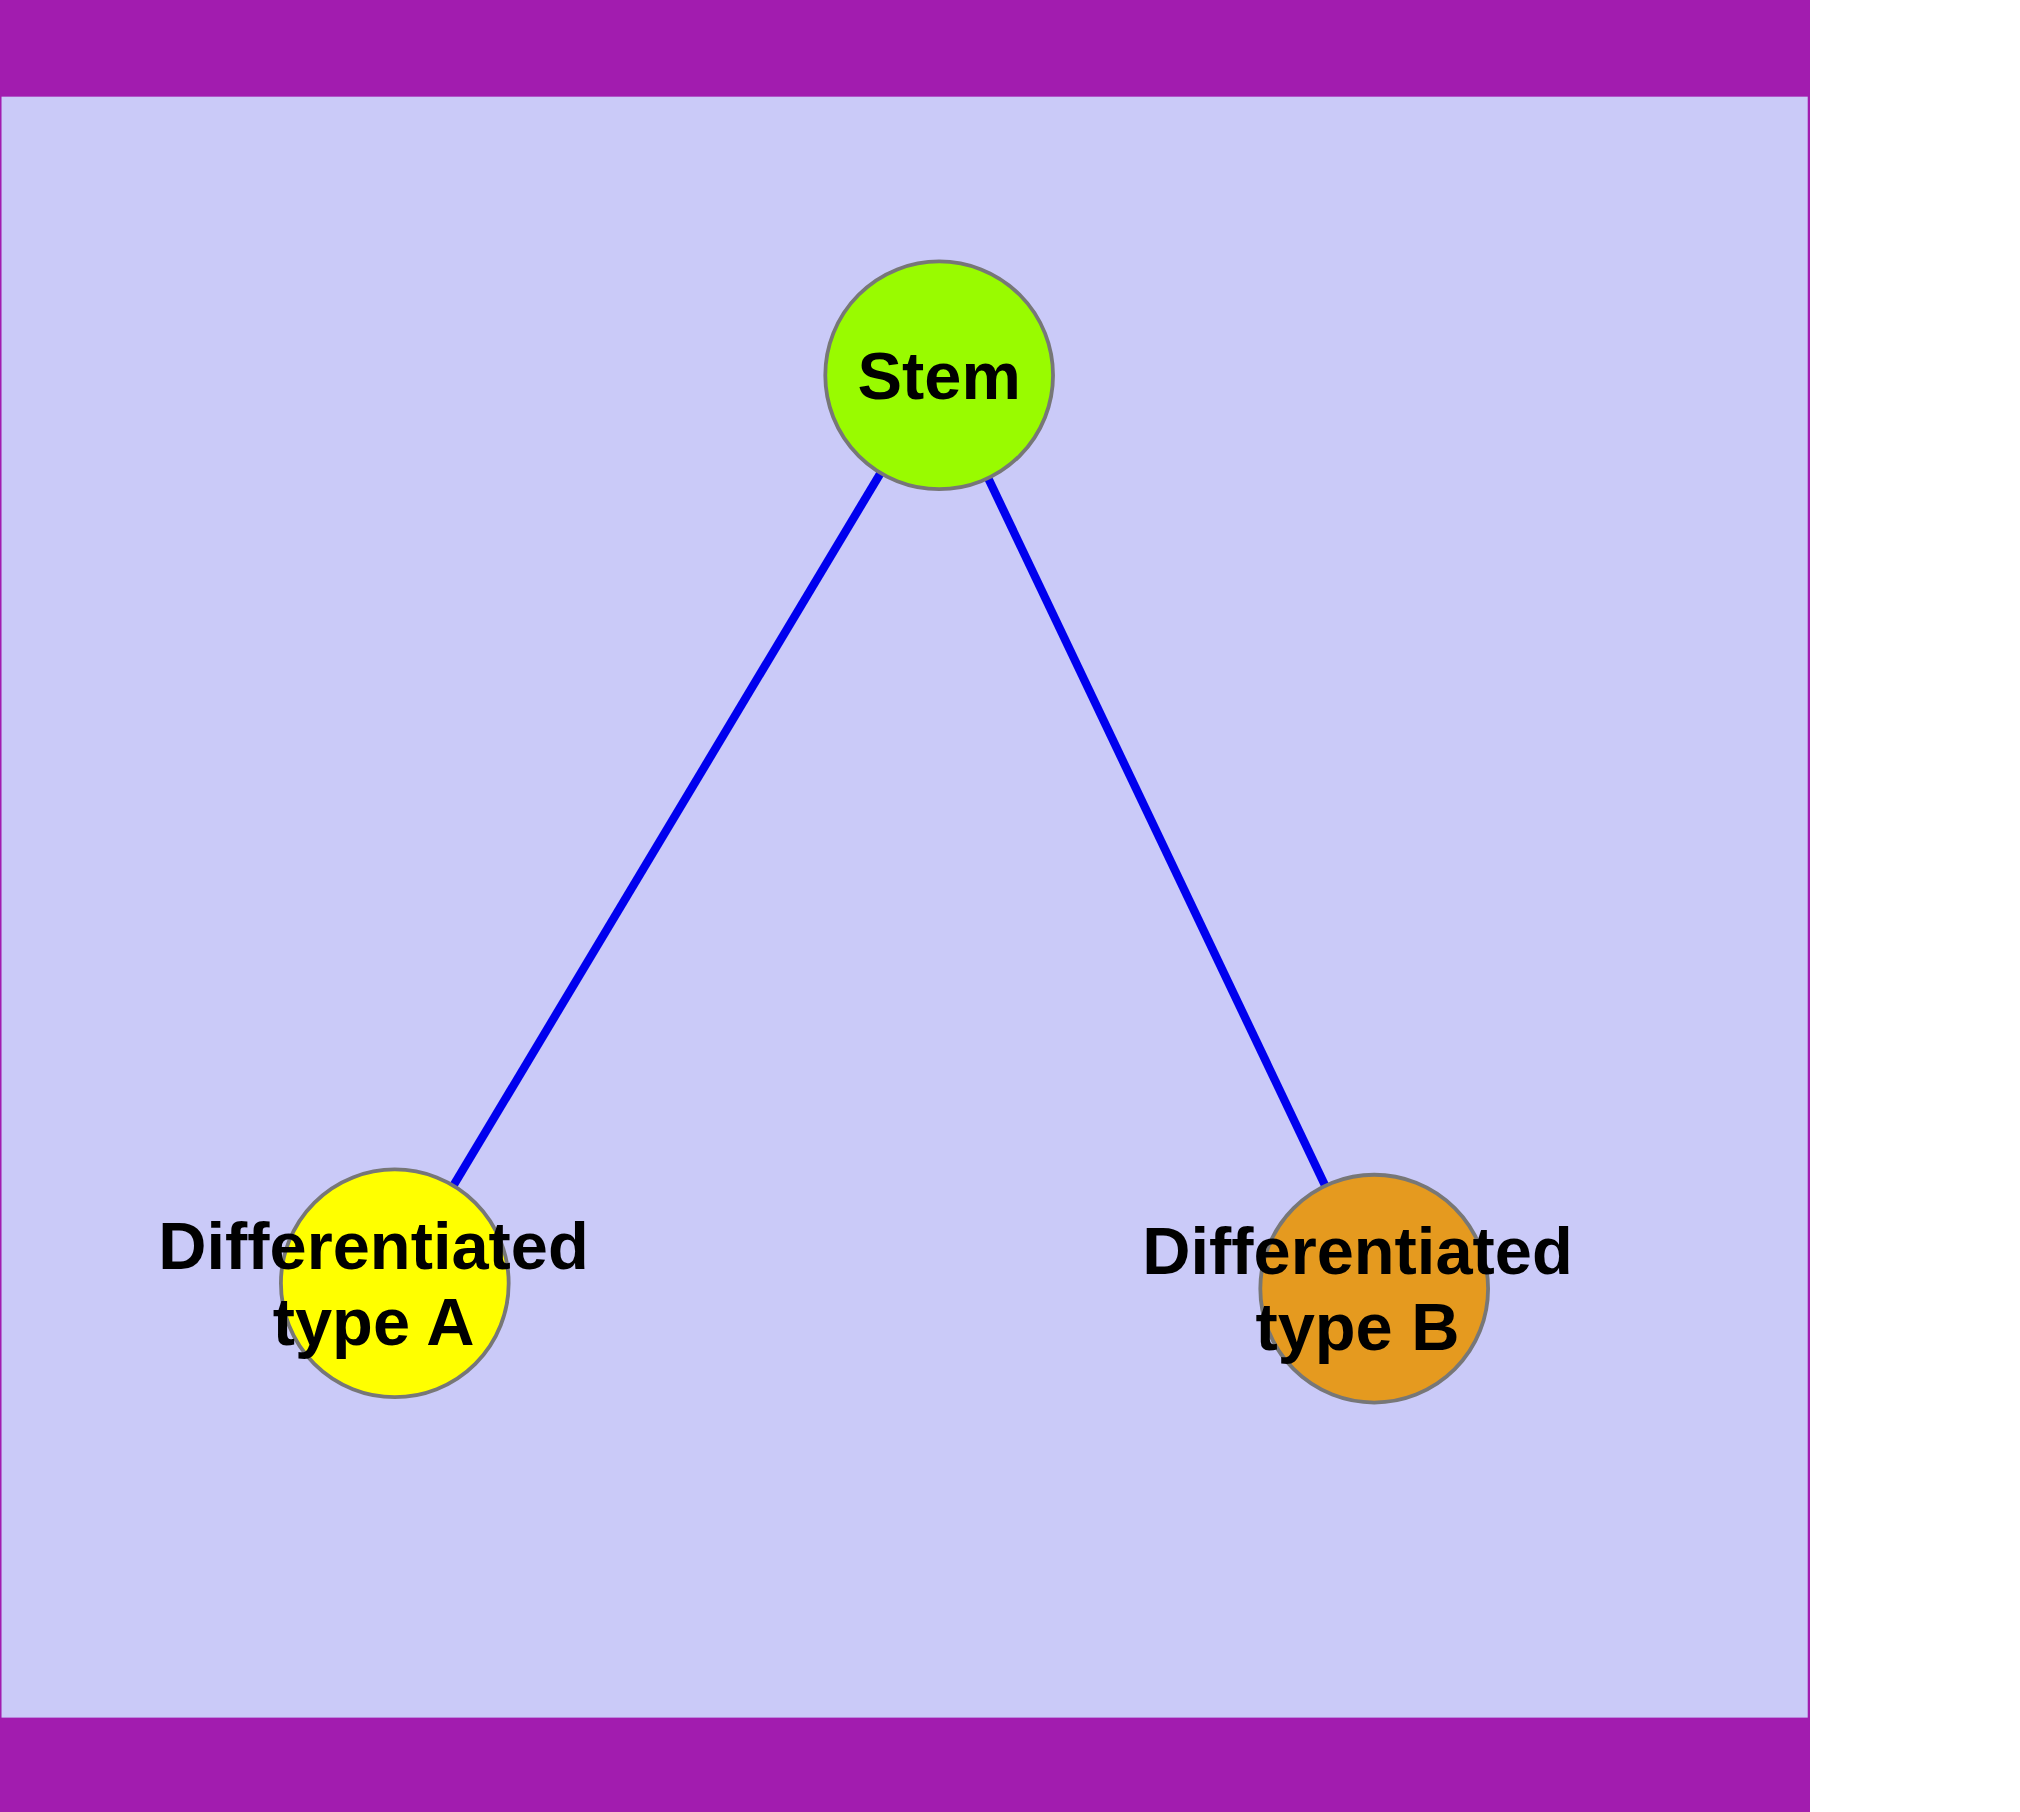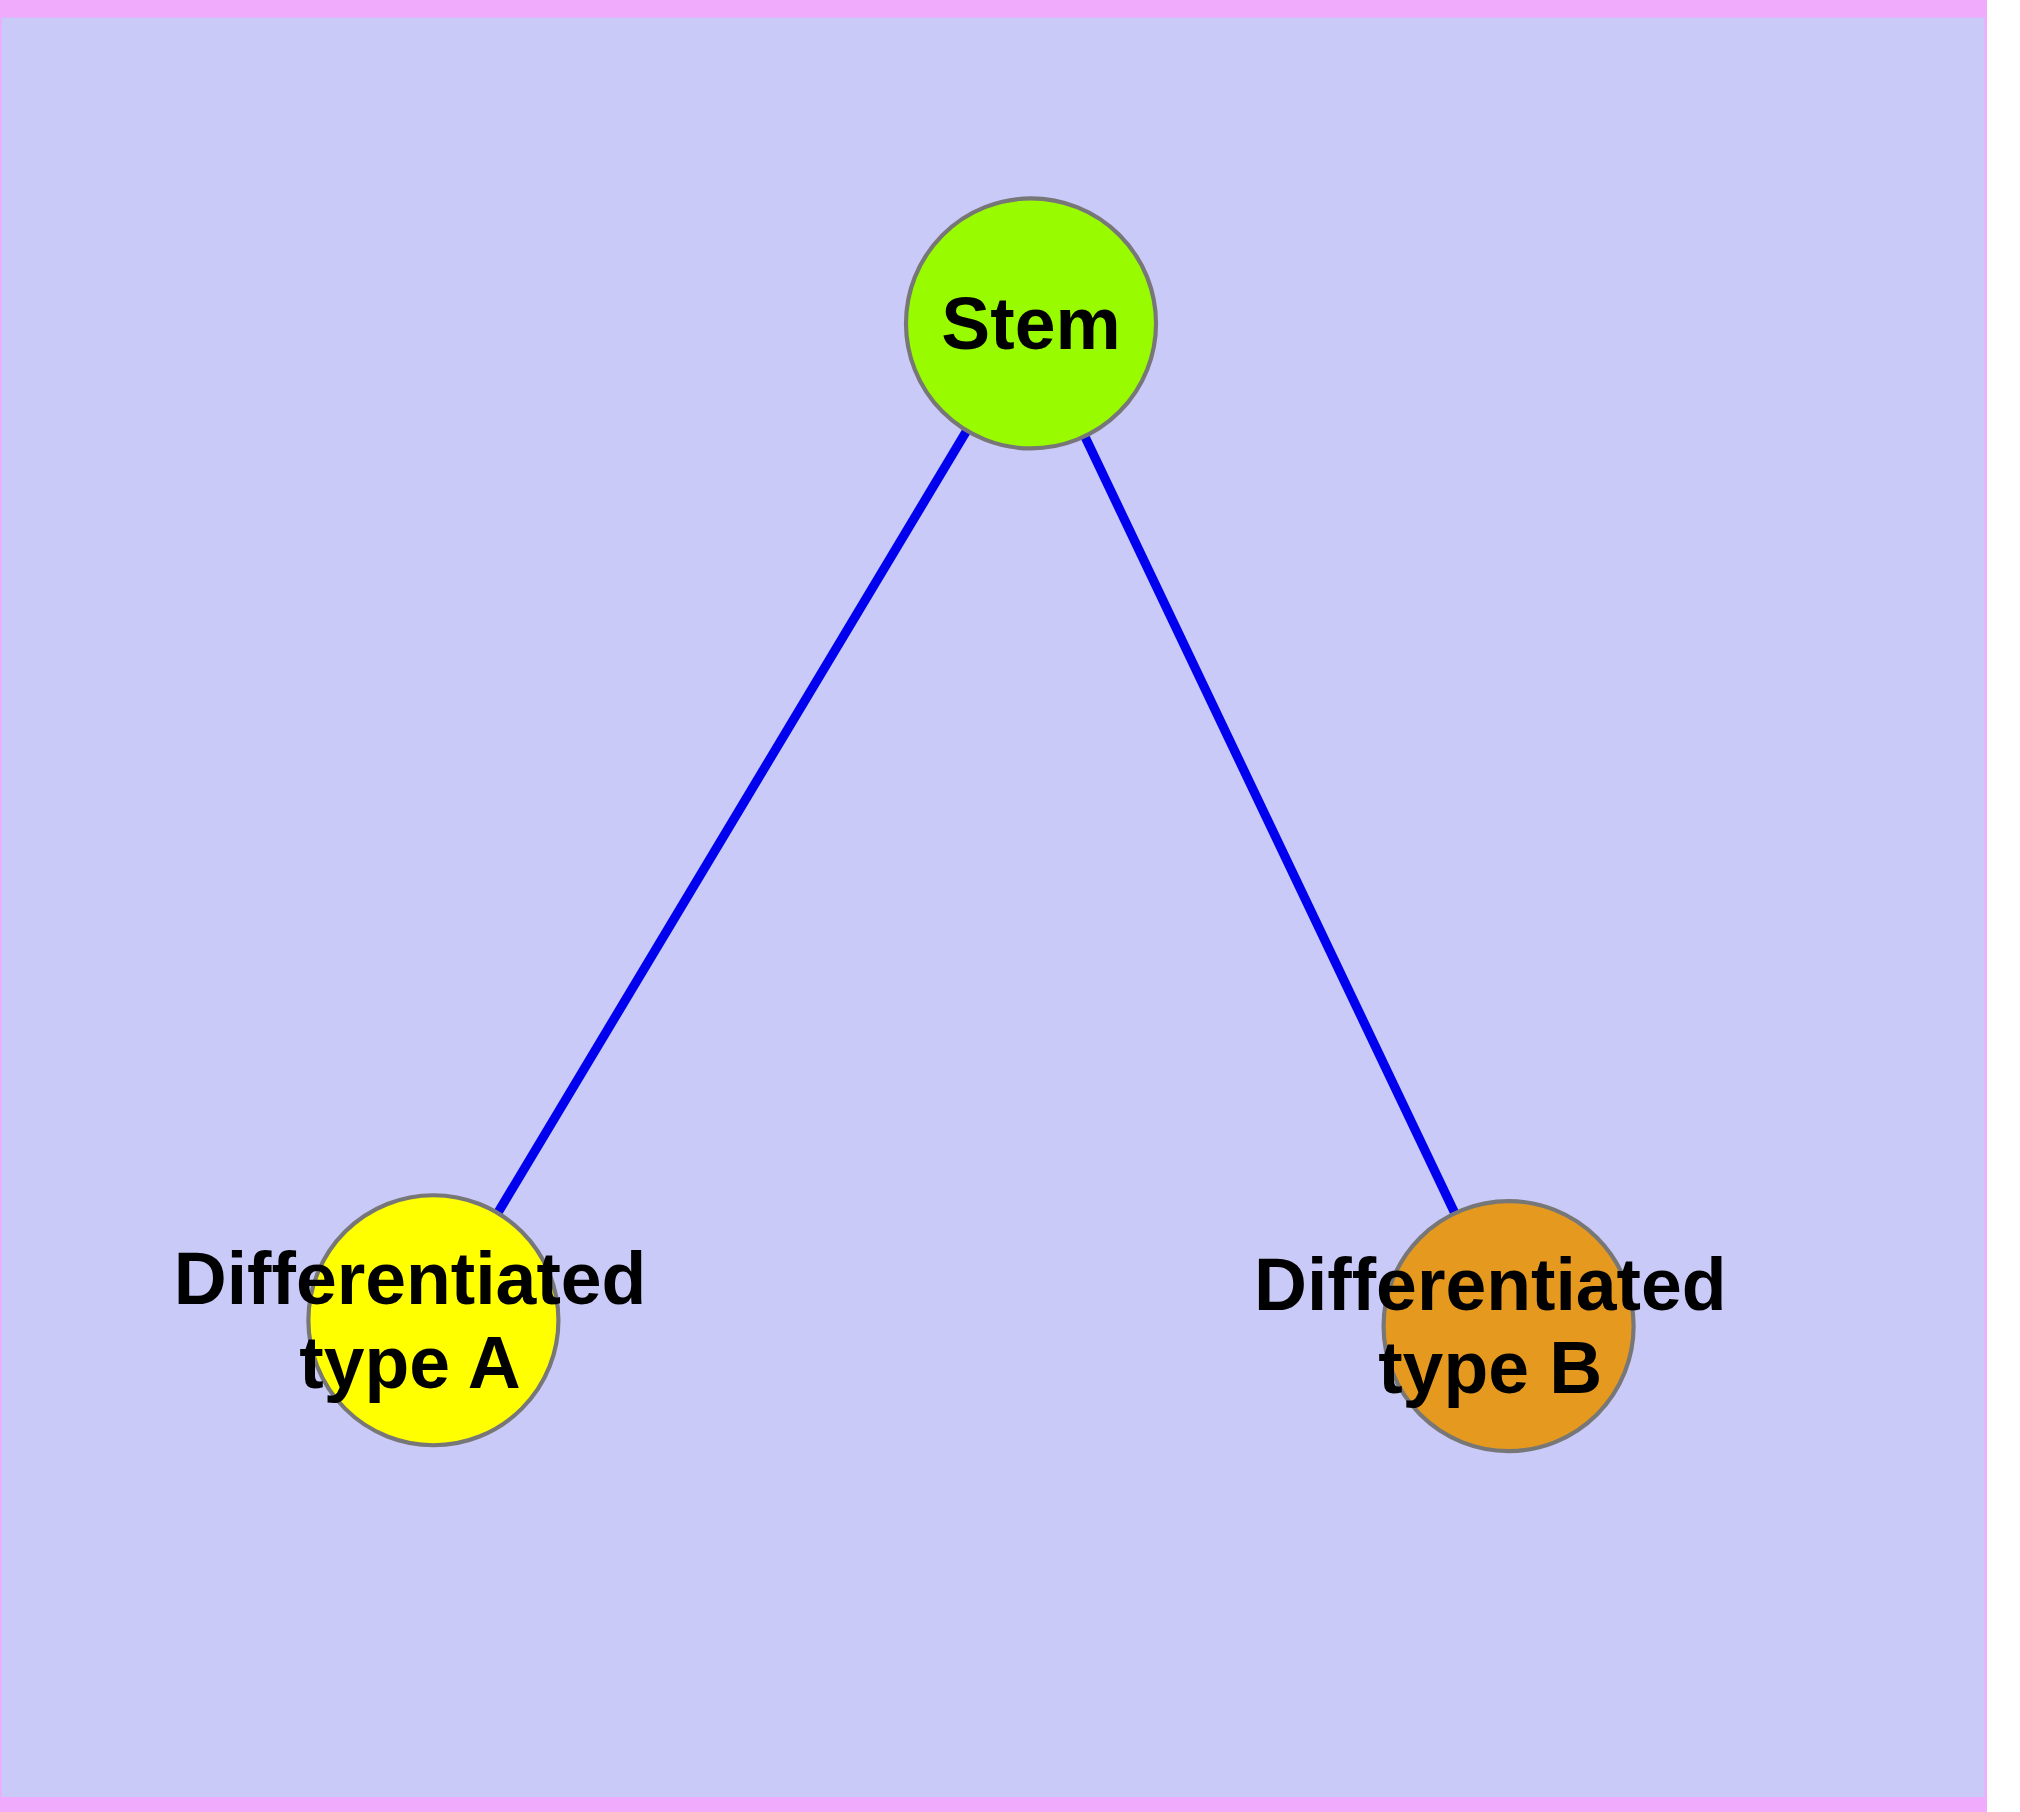--- a/index.html
+++ b/index.html
@@ -2,23 +2,23 @@
 <html style="font-size:13.6px"><head>
 <meta charset="utf-8">
 <style>
   html, body {
     margin: 0;
     padding: 0;
     background: #ffffff;
   }
   .page {
     position: relative;
-    width: 1987px;
+    width: 1810px;
     height: 1812px;
-    background: #f0abfc;
+    background: #a21caf;
     overflow: hidden;
     font-family: "Liberation Sans", sans-serif;
   }
   .page svg {
     display: block;
     width: 100%;
     height: 100%;
   }
 </style>
 </head>

